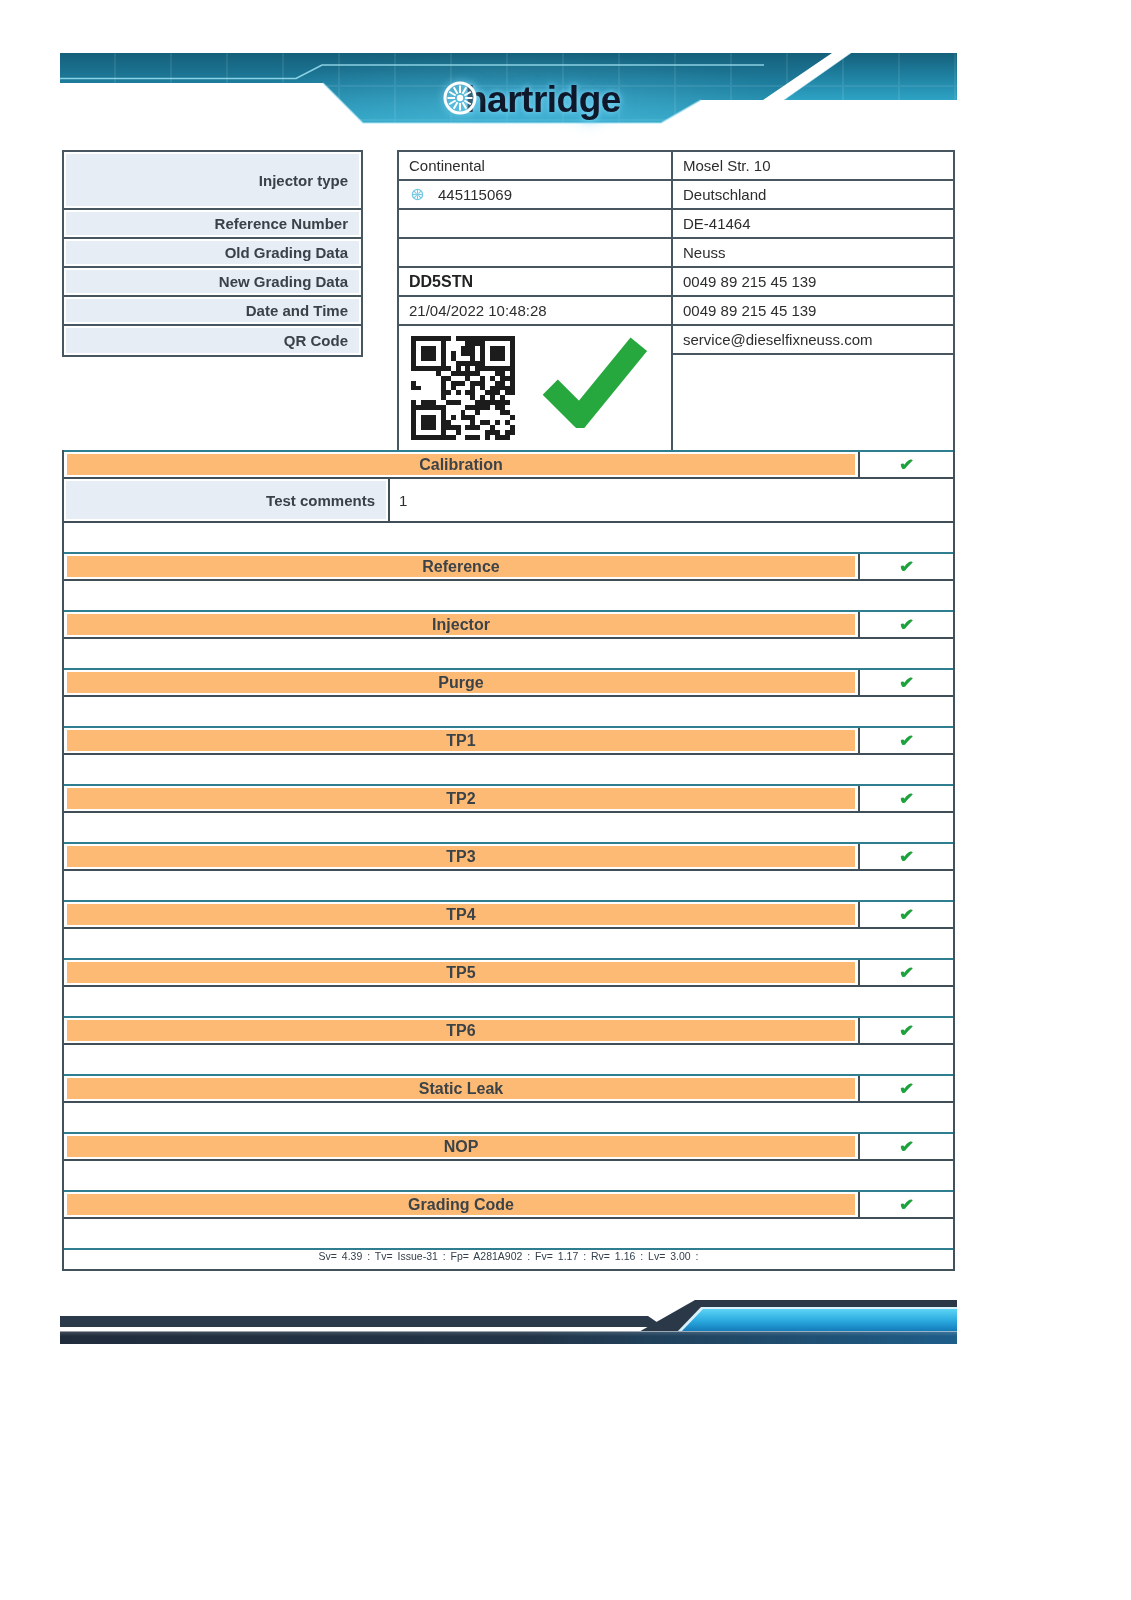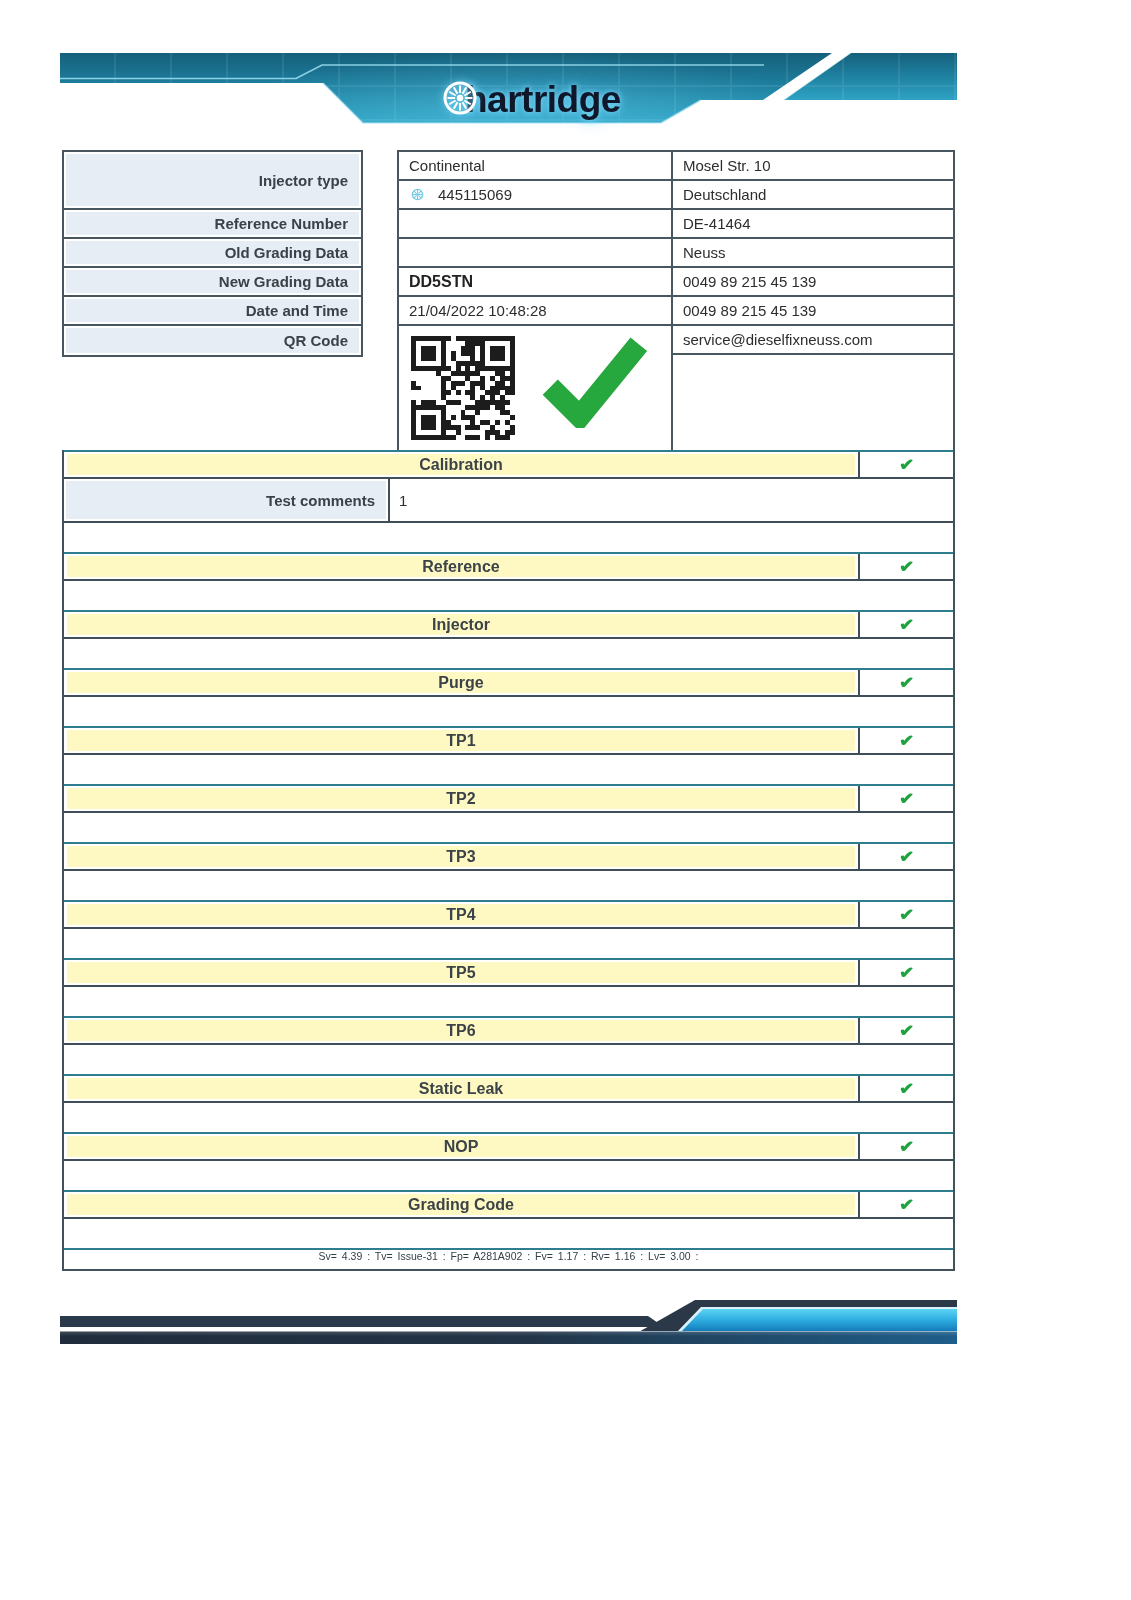--- a/index.html
+++ b/index.html
@@ -25,21 +25,21 @@
   .ival{display:flex;align-items:center;height:100%;padding-left:10px;font-size:15px;color:#2d2d2d;}
   .ival.bold{font-weight:bold;font-size:16px;color:#222;}
   .serial-ico{display:inline-flex;margin-right:14px;margin-left:2px;}
 
   
   #rtable{position:absolute;left:62px;top:450px;width:893px;box-sizing:border-box;
           border:2px solid #42525b;border-top:none;background:#fff;}
   .section-row{height:29px;box-sizing:border-box;display:flex;
                border-top:2px solid #2e7e90;border-bottom:2px solid #3f4e57;background:#fff;}
   .section-label-cell{flex:1;position:relative;}
-  .section-shade{position:absolute;left:3px;right:3px;top:2px;bottom:2px;background:#fef9c3;
+  .section-shade{position:absolute;left:3px;right:3px;top:2px;bottom:2px;background:#fdba74;
                  display:flex;align-items:center;justify-content:center;
                  font-weight:bold;font-size:16px;color:#3c4348;}
   .check-cell{width:95px;box-sizing:border-box;border-left:2px solid #3f4e57;
               display:flex;align-items:center;justify-content:center;background:#fff;}
   .tick{color:#1da23e;font-size:16px;font-weight:bold;transform:scaleX(1.15);}
   .spacer{height:29px;background:#fff;}
   #comments-row{height:44px;box-sizing:border-box;display:flex;border-bottom:2px solid #3f4e57;text-align:center;}
   #comments-label-cell{width:326px;box-sizing:border-box;border-right:2px solid #3f4e57;position:relative;}
   #comments-label-cell .ishade{justify-content:flex-end;}
   #comments-value{flex:1;display:flex;align-items:center;padding-left:9px;font-size:15px;color:#2d2d2d;}

